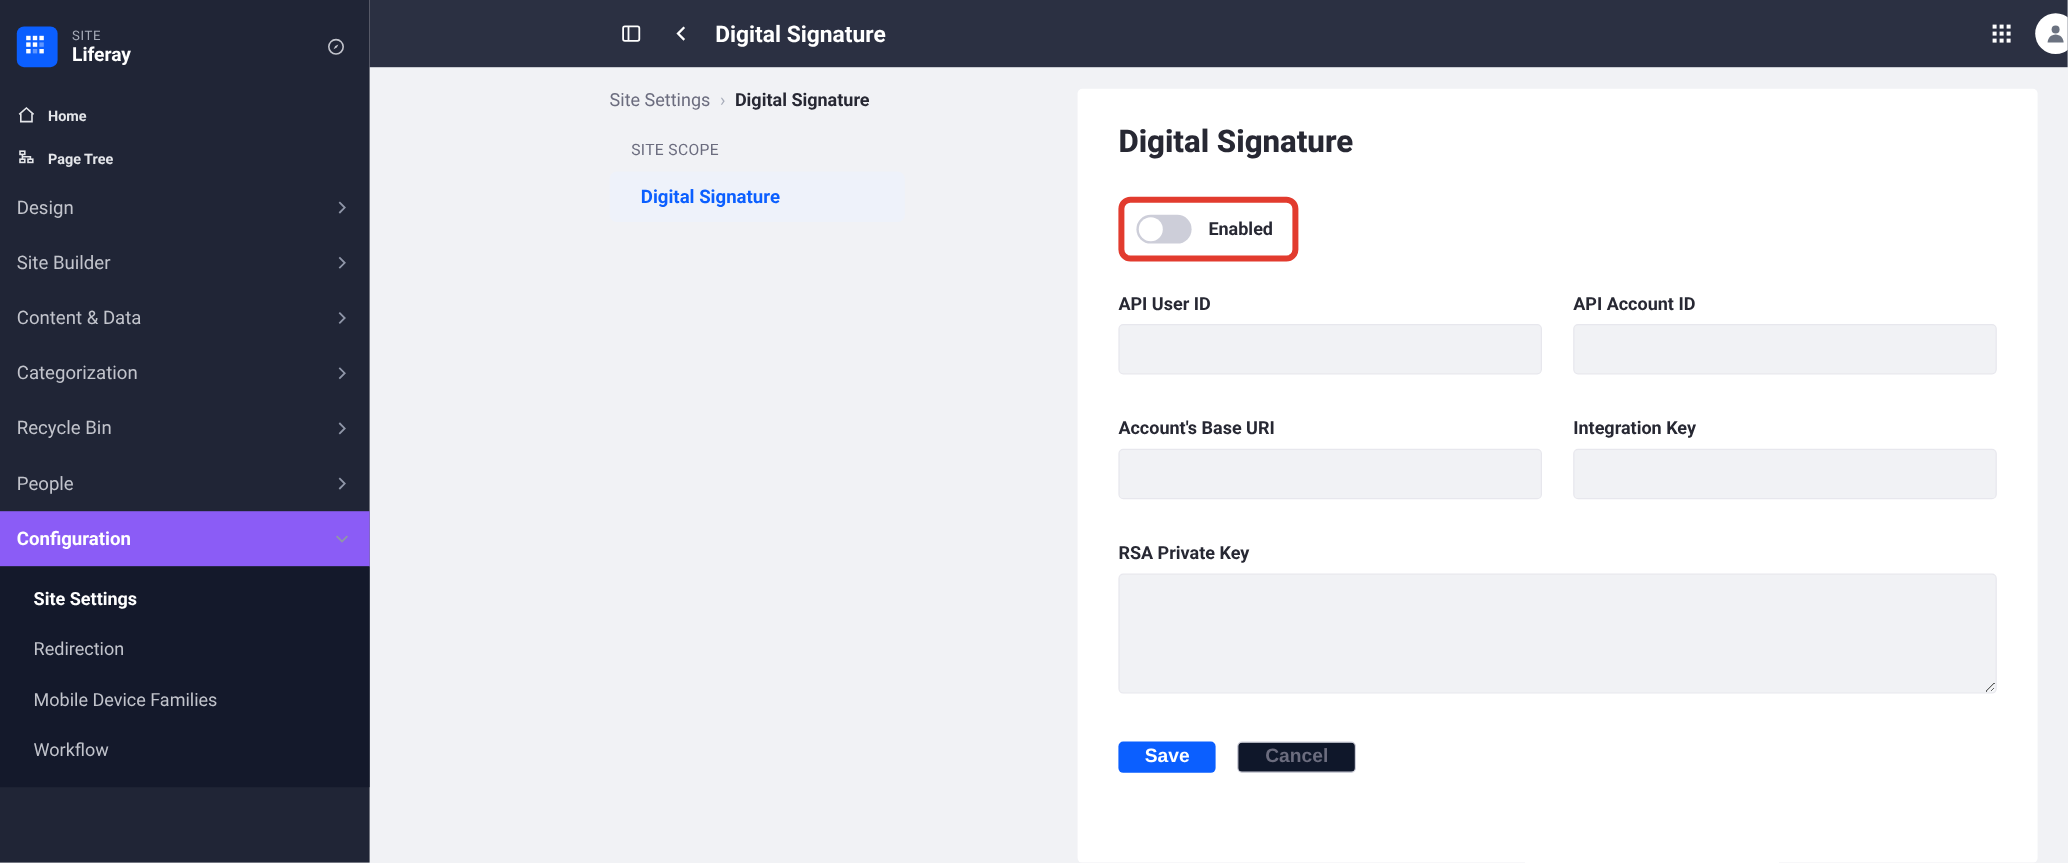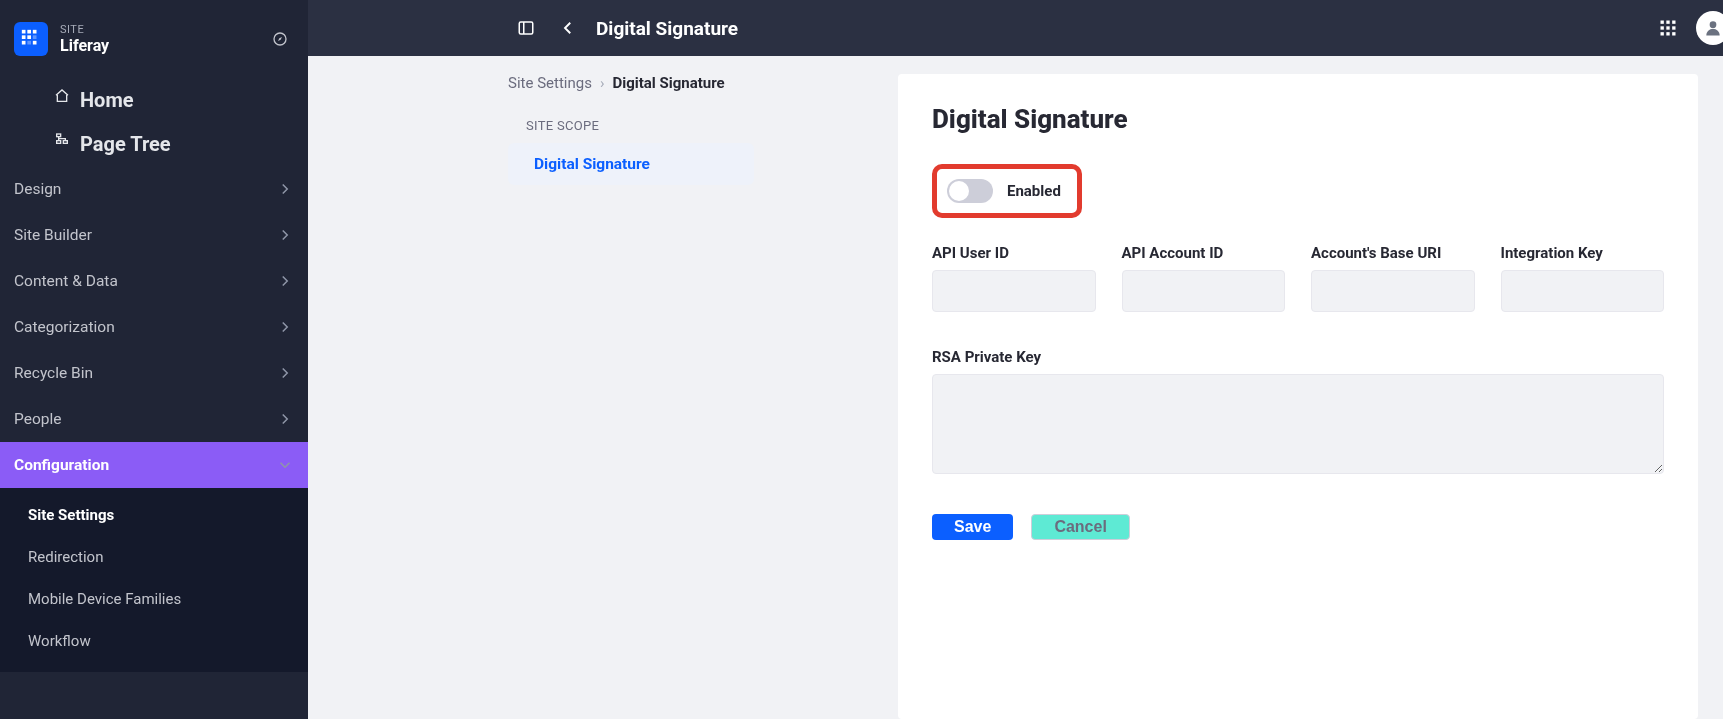--- a/index.html
+++ b/index.html
@@ -41,26 +41,25 @@
   .compass-btn {
     width: 28px; height: 28px;
     border-radius: 50%;
     display: flex; align-items: center; justify-content: center;
     color: #c2c4cc;
     cursor: pointer;
   }
   .compass-btn svg { width: 16px; height: 16px; }
 
   .nav-flat {
-    display: flex; align-items: flex-start; gap: 10px;
+    display: flex; align-items: flex-end; gap: 10px;
     padding: 10px 14px;
-    font-size: 20px; font-weight: 700;
+    font-size: 12px; font-weight: 700;
     color: #e4e6ea;
     cursor: pointer;
-    margin-left: 40px;
   }
   .nav-flat svg { width: 16px; height: 16px; }
 
   .nav-group {
     display: flex; align-items: center; justify-content: space-between;
     padding: 14px 14px;
     font-size: 15.5px;
     color: #c2c4cc;
     cursor: pointer;
   }
@@ -164,21 +163,21 @@
   }
   .toggle-thumb {
     position: absolute; top: 2px; left: 2px;
     width: 20px; height: 20px; border-radius: 50%;
     background: #fff;
   }
   .toggle-label { font-size: 15px; font-weight: 700; }
 
   .grid2 {
     display: grid;
-    grid-template-columns: 1fr 1fr 1fr 1fr;
+    grid-template-columns: 1fr 1fr;
     column-gap: 26px;
     row-gap: 36px;
     margin-bottom: 36px;
   }
   .field label {
     display: block;
     font-size: 15px; font-weight: 700;
     margin-bottom: 8px;
   }
   .text-input {
@@ -202,21 +201,21 @@
 
   .actions { display: flex; gap: 18px; margin-top: 34px; }
   .btn {
     height: 26px; padding: 0 22px;
     border-radius: 4px;
     font-size: 16px; font-weight: 700;
     cursor: pointer;
     display: inline-flex; align-items: center; justify-content: center;
   }
   .btn-primary { background: #0b5fff; color: #fff; border: none; }
-  .btn-secondary { background: #5eead4; color: #6b6c7e; border: 1px solid #cdced9; }
+  .btn-secondary { background: #0f172a; color: #6b6c7e; border: 1px solid #cdced9; }
 </style>
 </head>
 <body>
 
 <div class="app">
 
   <aside class="sidebar">
     <div class="sidebar-header">
       <div class="logo-box">
         <svg viewBox="0 0 24 24">

